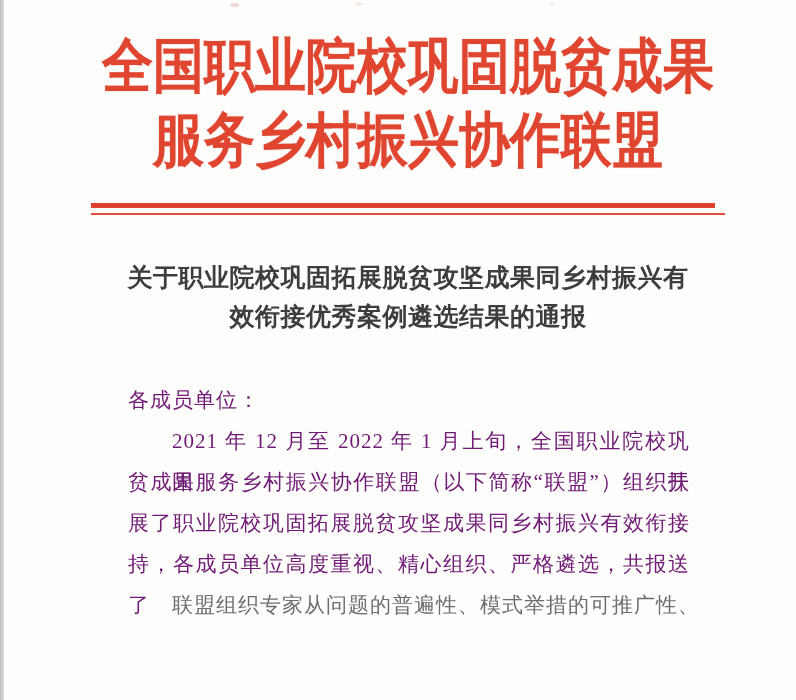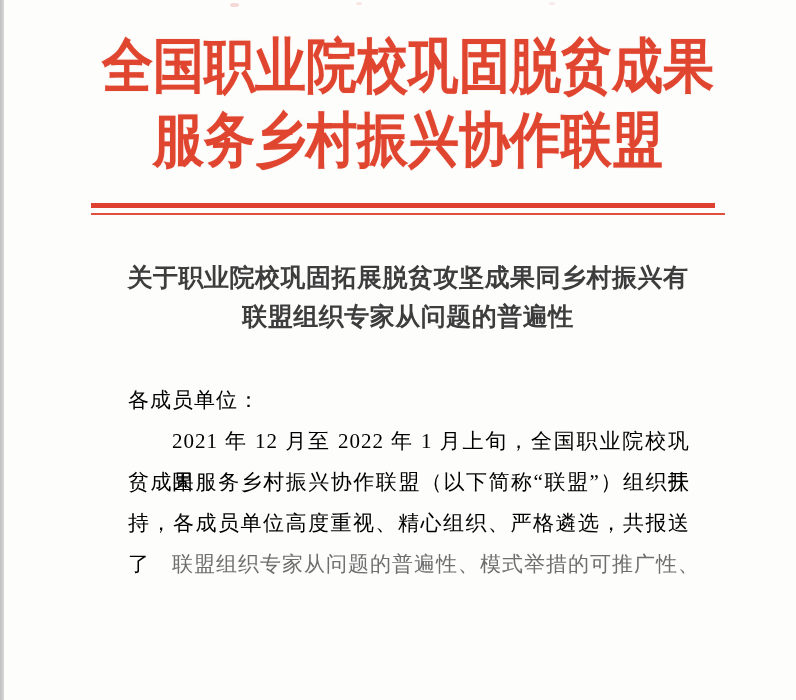--- a/index.html
+++ b/index.html
@@ -44,21 +44,21 @@
   .doc-title .dt-line{
     display:block;height:39px;line-height:39px;
     font-size:25px;font-weight:700;color:#3d3d3d;
     letter-spacing:0.5px;white-space:nowrap;
   }
 
   
   .body-block{position:absolute;top:380px;left:37px;width:562px;}
   .b-line{
     display:block;height:41px;line-height:41px;
-    font-size:21px;color:#000000;letter-spacing:1px;white-space:nowrap;
+    font-size:21px;color:#701a75;letter-spacing:1px;white-space:nowrap;
   }
   .b-line.justify{
     white-space:normal;text-align:justify;text-align-last:justify;
     -moz-text-align-last:justify;
   }
   .b-line.indent{padding-left:44px;width:518px;}
   .b-line.faded{color:#6e6e6e;}
 </style>
 </head>
 <body>
@@ -74,25 +74,26 @@
     <div class="masthead">
       <span class="mh-line">全国职业院校巩固脱贫成果</span>
       <span class="mh-line">服务乡村振兴协作联盟</span>
     </div>
 
     <div class="rule-thick"></div>
     <div class="rule-thin"></div>
 
     <div class="doc-title">
       <span class="dt-line">关于职业院校巩固拓展脱贫攻坚成果同乡村振兴有</span>
-      <span class="dt-line">联盟组织专家从问题的普遍性</span>
+      <span class="dt-line">效衔接优秀案例遴选结果的通报</span>
     </div>
 
     <div class="body-block">
       <span class="b-line">各成员单位：</span>
       <span class="b-line justify indent">2021 年 12 月至 2022 年 1 月上旬，全国职业院校巩固扶</span>
       <span class="b-line justify">贫成果服务乡村振兴协作联盟（以下简称“联盟”）组织开</span>
+      <span class="b-line justify">展了职业院校巩固拓展脱贫攻坚成果同乡村振兴有效衔接</span>
       <span class="b-line justify">持，各成员单位高度重视、精心组织、严格遴选，共报送了</span>
       <span class="b-line indent faded">联盟组织专家从问题的普遍性、模式举措的可推广性、</span>
     </div>
 
   </div>
 </div>
 
 </body></html>

